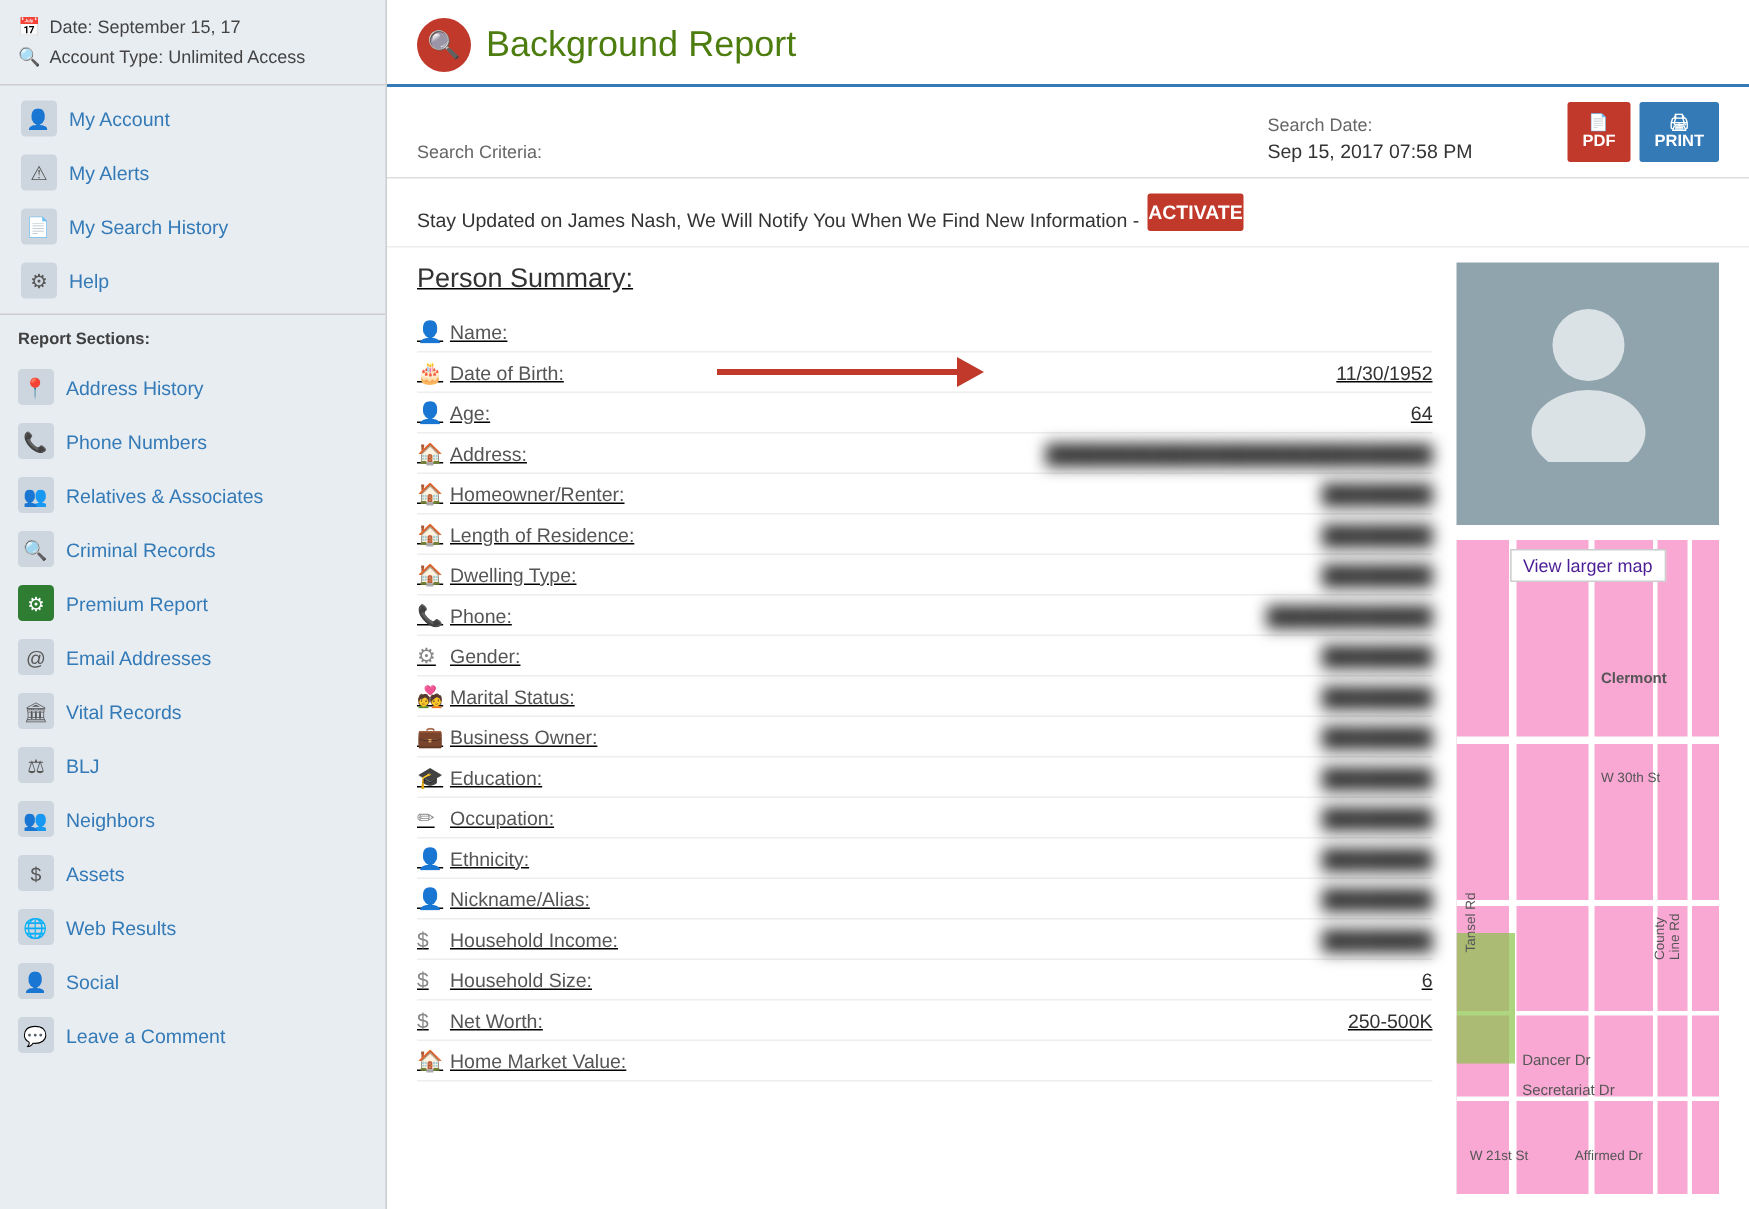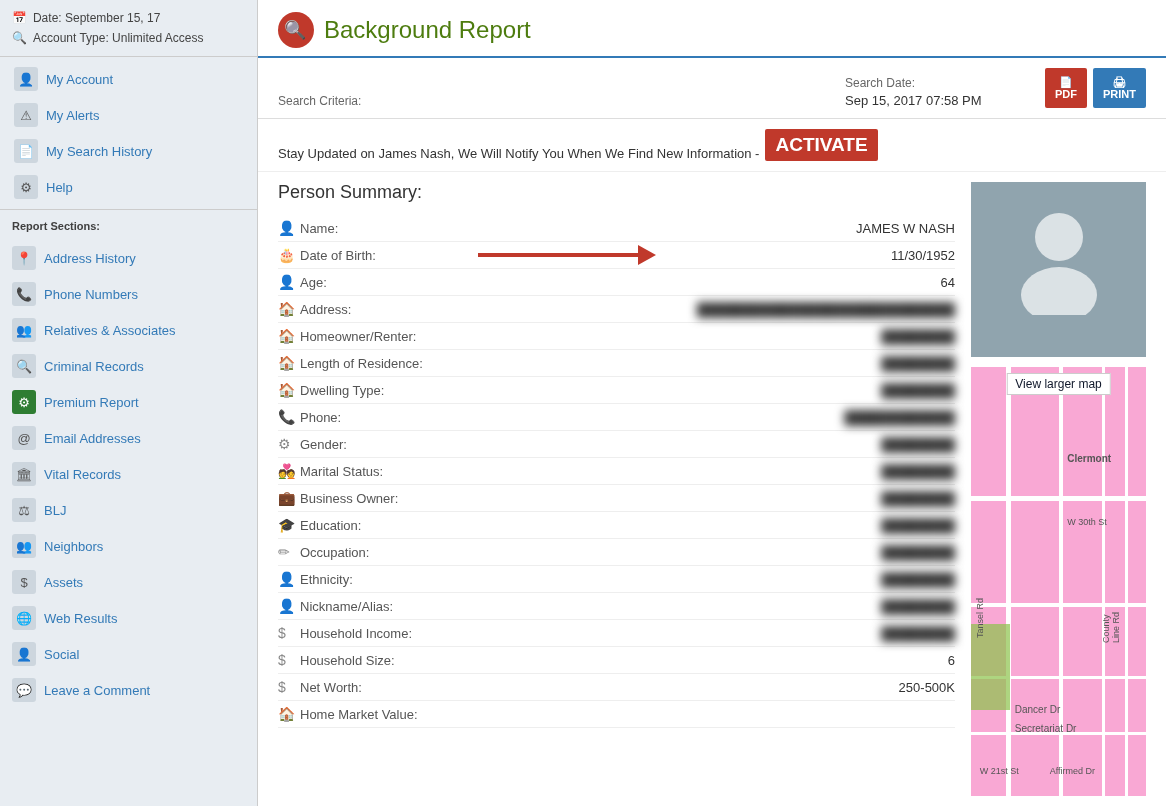--- a/index.html
+++ b/index.html
@@ -191,32 +191,33 @@
       border-bottom: 1px solid #eee;
       display: flex;
       align-items: flex-end;
       gap: 6px;
       flex-wrap: wrap;
     }
     .btn-activate {
       background: #c0392b;
       color: #fff;
       border: none;
-      padding: 5px 10px;
-      font-size: 19px;
+      padding: 5px 0;
+      font-size: 13px;
       font-weight: bold;
       cursor: pointer;
       border-radius: 2px;
       text-transform: uppercase;
     }
     .content-area {
       display: flex;
       flex: 1;
       padding: 10px 20px;
       gap: 16px;
+      text-decoration: underline;
     }
     .person-summary {
       flex: 1;
     }
     .person-summary h2 {
       font-size: 18px;
       font-weight: normal;
       color: #333;
       margin-bottom: 12px;
     }
@@ -281,21 +282,21 @@
     }
     .map-view-larger {
       position: absolute;
       top: 6px;
       left: 50%;
       transform: translateX(-50%);
       background: #fff;
       border: 1px solid #ccc;
       padding: 3px 8px;
       font-size: 12px;
-      color: #0f172a;
+      color: #4c1d95;
       cursor: pointer;
       white-space: nowrap;
       z-index: 2;
     }
     
     .map-bg {
       width: 100%;
       height: 100%;
       background: #f9a8d4;
       position: relative;
@@ -439,21 +440,20 @@
 
   <div class="content-area">
 
     <div class="person-summary">
       <h2>Person Summary:</h2>
       <div class="summary-table">
 
         <div class="summary-row">
           <span class="row-icon">👤</span>
           <span class="row-label">Name:</span>
-          <span class="row-value clear">JAMES W NASH</span>
         </div>
 
         <div class="summary-row dob-row" style="position:relative;">
           <span class="row-icon">🎂</span>
           <span class="row-label">Date of Birth:</span>
 
           <span style="position:absolute; left:200px; top:50%; transform:translateY(-50%); display:flex; align-items:center; pointer-events:none;">
             <span style="display:inline-block; width:160px; height:4px; background:#c0392b;"></span>
             <span style="display:inline-block; width:0; height:0; border-top:10px solid transparent; border-bottom:10px solid transparent; border-left:18px solid #c0392b;"></span>
           </span>

